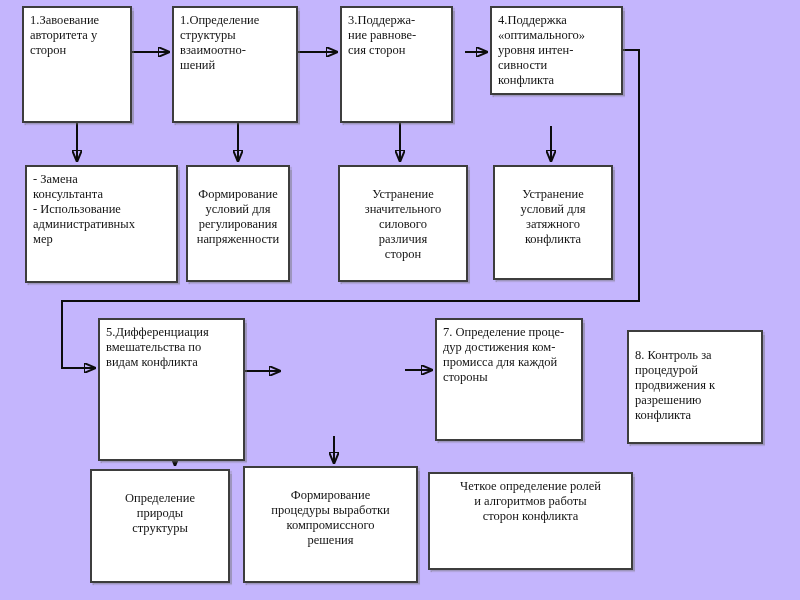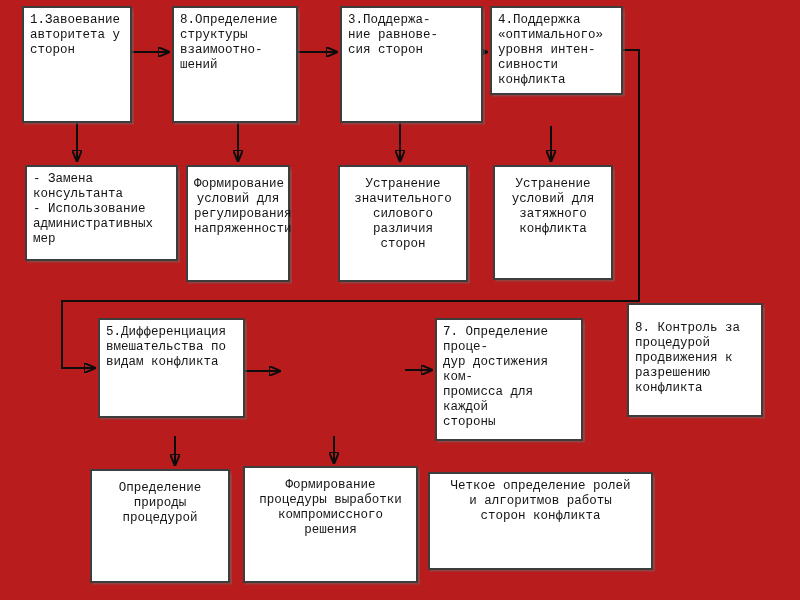--- a/index.html
+++ b/index.html
@@ -1,48 +1,48 @@
 <!DOCTYPE html>
 <html><head>
 <meta charset="utf-8">
 <style>
   html,body{margin:0;padding:0;background:#ffffff;}
   .stage{
-    position:relative;width:800px;height:600px;background:#b91c1c;
-    font-family:Liberation Mono, monospace;
+    position:relative;width:800px;height:600px;background:#c4b5fd;
+    font-family:Liberation Serif, serif;
     overflow:hidden;
   }
   .connector-layer{position:absolute;left:0;top:0;width:800px;height:600px;}
   .connector-layer path, .connector-layer line{stroke:#0d0d0d;stroke-width:2;fill:none;}
   .box{
     position:absolute;background:#ffffff;border:2px solid #3d3d3d;
     box-shadow:1.5px 2px 1px rgba(110,110,110,0.45);
     padding:5px 6px;box-sizing:border-box;
     color:#141414;font-size:12.5px;line-height:15px;
   }
   .box-text{white-space:pre-line;display:block;}
   .center{text-align:center;}
   .pad-top{padding-top:16px;}
-  .pad-top-sm{padding-top:10px;}
+  .pad-top-sm{padding-top:20px;}
   
   #n-step1{left:22px;top:6px;width:110px;height:117px;}
   #n-step2{left:172px;top:6px;width:126px;height:117px;}
-  #n-step3{left:340px;top:6px;width:143px;height:117px;}
+  #n-step3{left:340px;top:6px;width:113px;height:117px;}
   #n-step4{left:490px;top:6px;width:133px;height:89px;}
-  #n-action1{left:25px;top:165px;width:153px;height:96px;}
+  #n-action1{left:25px;top:165px;width:153px;height:118px;}
   #n-action2{left:186px;top:165px;width:104px;height:117px;}
   #n-action3{left:338px;top:165px;width:130px;height:117px;}
   #n-action4{left:493px;top:165px;width:120px;height:115px;}
-  #n-step5{left:98px;top:318px;width:147px;height:100px;}
+  #n-step5{left:98px;top:318px;width:147px;height:143px;}
   #n-step6{left:283px;top:318px;width:122px;height:118px;}
   #n-step7{left:435px;top:318px;width:148px;height:123px;}
-  #n-step8{left:627px;top:303px;width:136px;height:114px;}
+  #n-step8{left:627px;top:330px;width:136px;height:114px;}
   #n-action5{left:90px;top:469px;width:140px;height:114px;}
   #n-action6{left:243px;top:466px;width:175px;height:117px;}
-  #n-action7{left:428px;top:472px;width:225px;height:98px;}
+  #n-action7{left:428px;top:472px;width:205px;height:98px;}
 </style>
 </head>
 <body>
 
 <div class="stage">
 
   <svg class="connector-layer" width="800" height="600" viewBox="0 0 800 600" xmlns="http://www.w3.org/2000/svg">
     <defs>
       <marker id="ah" viewBox="0 0 12 10" refX="10" refY="5" markerWidth="6" markerHeight="5" orient="auto-start-reverse">
         <path d="M0,0 L12,5 L0,10 z" fill="#0d0d0d" stroke="none"></path>
@@ -62,21 +62,21 @@
     <path d="M334,436 L334,462" marker-end="url(#ah)"></path>
   </svg>
 
   <div class="box" id="n-step1">
     <span class="box-text">1.Завоевание
 авторитета у
 сторон</span>
   </div>
 
   <div class="box" id="n-step2">
-    <span class="box-text">8.Определение
+    <span class="box-text">1.Определение
 структуры
 взаимоотно-
 шений</span>
   </div>
 
   <div class="box" id="n-step3">
     <span class="box-text">3.Поддержа-
 ние равнове-
 сия сторон</span>
   </div>
@@ -137,21 +137,21 @@
     <span class="box-text">8. Контроль за
 процедурой
 продвижения к
 разрешению
 конфликта</span>
   </div>
 
   <div class="box center pad-top-sm" id="n-action5">
     <span class="box-text">Определение
 природы
-процедурой</span>
+структуры</span>
   </div>
 
   <div class="box center pad-top-sm" id="n-action6">
     <span class="box-text">Формирование
 процедуры выработки
 компромиссного
 решения</span>
   </div>
 
   <div class="box center" id="n-action7">

